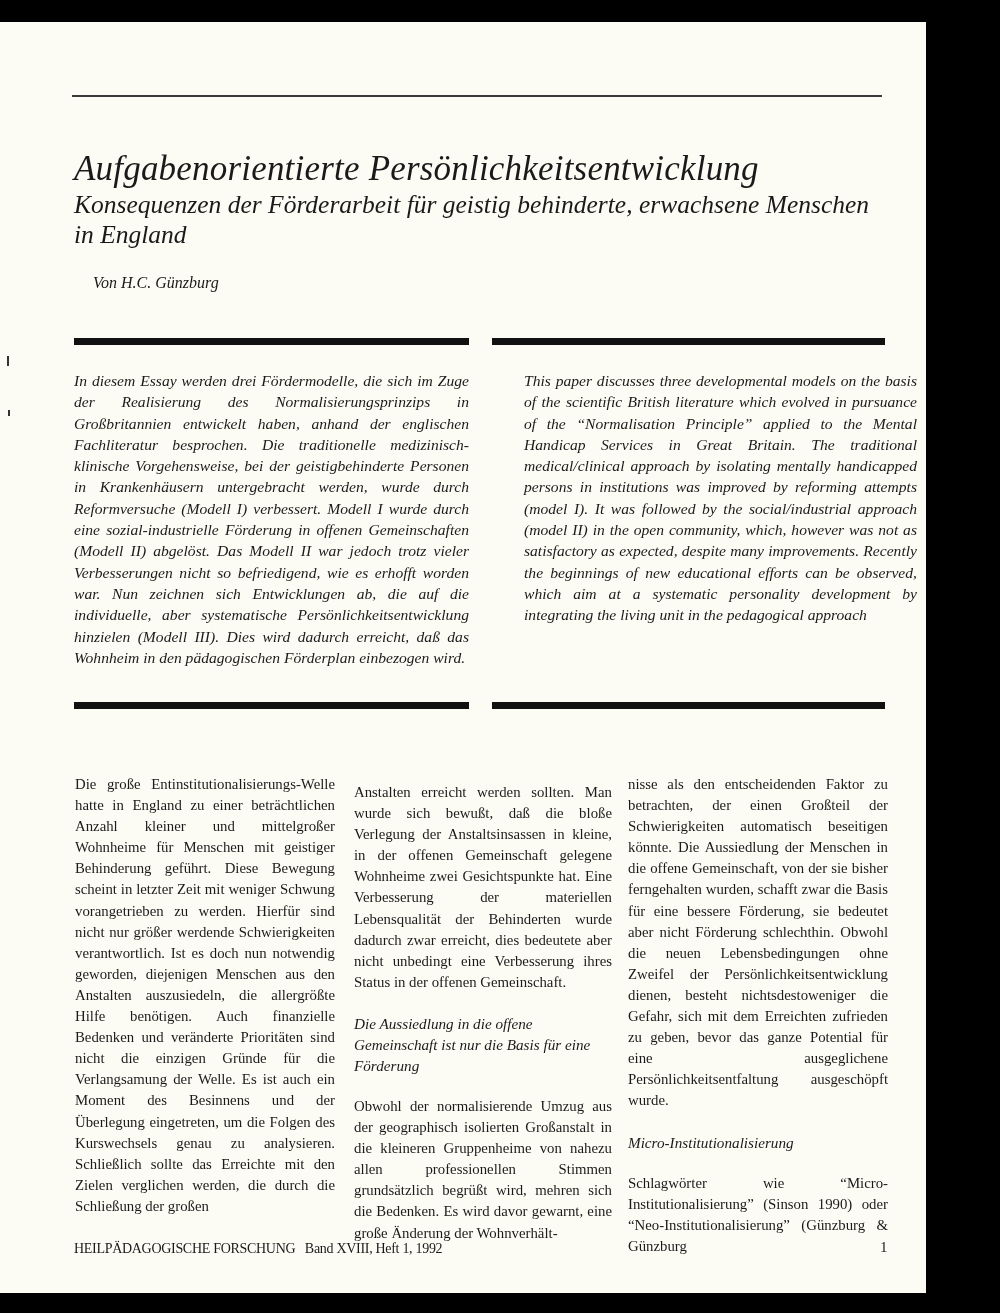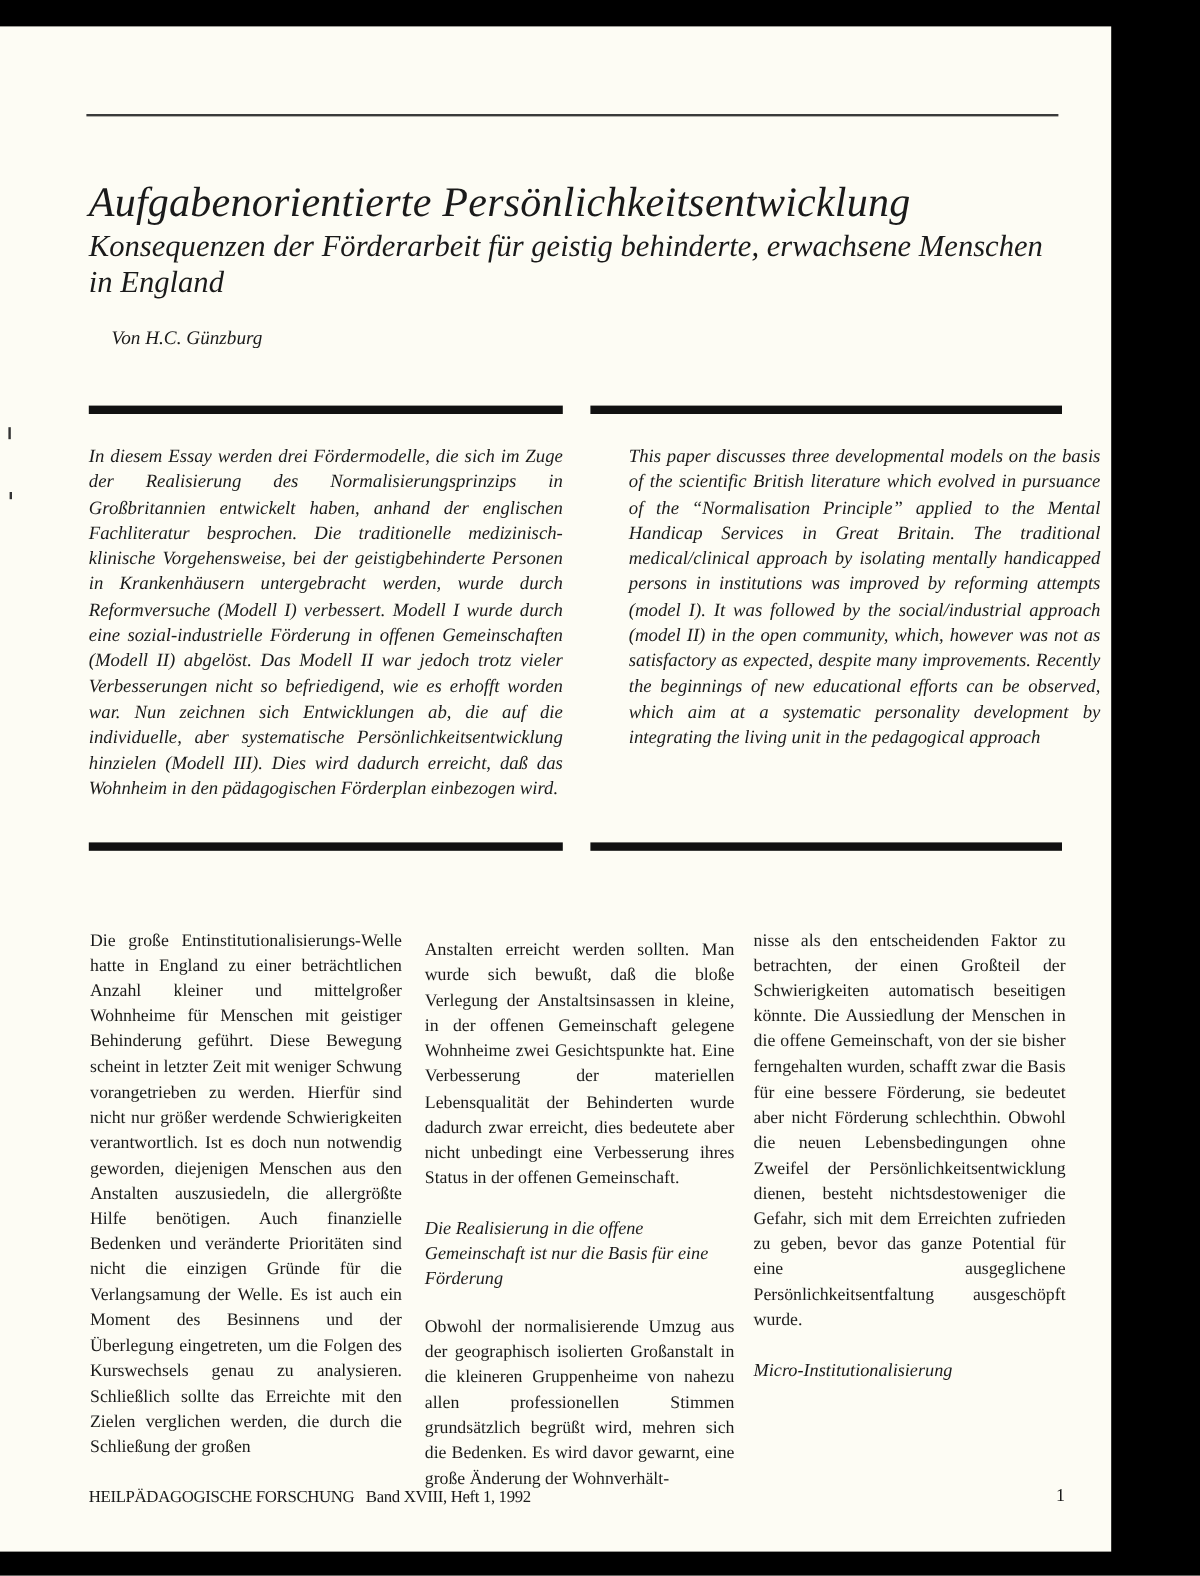--- a/index.html
+++ b/index.html
@@ -64,24 +64,25 @@
 
   <div class="abs thick-rule" style="left:74px;top:680px;width:395px;"></div>
   <div class="abs thick-rule" style="left:492px;top:680px;width:393px;"></div>
 
   <div class="abs col c1">
     <p>Die große Entinstitutionalisierungs-Welle hatte in England zu einer beträchtlichen Anzahl kleiner und mittelgroßer Wohnheime für Menschen mit geistiger Behinderung geführt. Diese Bewegung scheint in letzter Zeit mit weniger Schwung vorangetrieben zu werden. Hierfür sind nicht nur größer werdende Schwierigkeiten verantwortlich. Ist es doch nun notwendig geworden, diejenigen Menschen aus den Anstalten auszusiedeln, die allergrößte Hilfe benötigen. Auch finanzielle Bedenken und veränderte Prioritäten sind nicht die einzigen Gründe für die Verlangsamung der Welle. Es ist auch ein Moment des Besinnens und der Überlegung eingetreten, um die Folgen des Kurswechsels genau zu analysieren. Schließlich sollte das Erreichte mit den Zielen verglichen werden, die durch die Schließung der großen</p>
   </div>
 
   <div class="abs col c2">
     <p>Anstalten erreicht werden sollten. Man wurde sich bewußt, daß die bloße Verlegung der Anstaltsinsassen in kleine, in der offenen Gemeinschaft gelegene Wohnheime zwei Gesichtspunkte hat. Eine Verbesserung der materiellen Lebensqualität der Behinderten wurde dadurch zwar erreicht, dies bedeutete aber nicht unbedingt eine Verbesserung ihres Status in der offenen Gemeinschaft.</p>
-    <p class="heading-it">Die Realisierung in die offene Gemeinschaft ist nur die Basis für eine Förderung</p>
+    <p class="heading-it">Die Aussiedlung in die offene Gemeinschaft ist nur die Basis für eine Förderung</p>
     <p>Obwohl der normalisierende Umzug aus der geographisch isolierten Großanstalt in die kleineren Gruppenheime von nahezu allen professionellen Stimmen grundsätzlich begrüßt wird, mehren sich die Bedenken. Es wird davor gewarnt, eine große Änderung der Wohnverhält-</p>
   </div>
 
   <div class="abs col c3">
     <p>nisse als den entscheidenden Faktor zu betrachten, der einen Großteil der Schwierigkeiten automatisch beseitigen könnte. Die Aussiedlung der Menschen in die offene Gemeinschaft, von der sie bisher ferngehalten wurden, schafft zwar die Basis für eine bessere Förderung, sie bedeutet aber nicht Förderung schlechthin. Obwohl die neuen Lebensbedingungen ohne Zweifel der Persönlichkeitsentwicklung dienen, besteht nichtsdestoweniger die Gefahr, sich mit dem Erreichten zufrieden zu geben, bevor das ganze Potential für eine ausgeglichene Persönlichkeitsentfaltung ausgeschöpft wurde.</p>
     <p class="heading-it">Micro-Institutionalisierung</p>
+    <p>Schlagwörter wie “Micro-Institutionalisierung” (Sinson 1990) oder “Neo-Institutionalisierung” (Günzburg &amp; Günzburg</p>
   </div>
 
   <div class="abs footer" style="white-space:pre;">HEILPÄDAGOGISCHE FORSCHUNG   Band XVIII, Heft 1, 1992</div>
   <div class="abs page-num">1</div>
 </div>
 
 </body></html>

